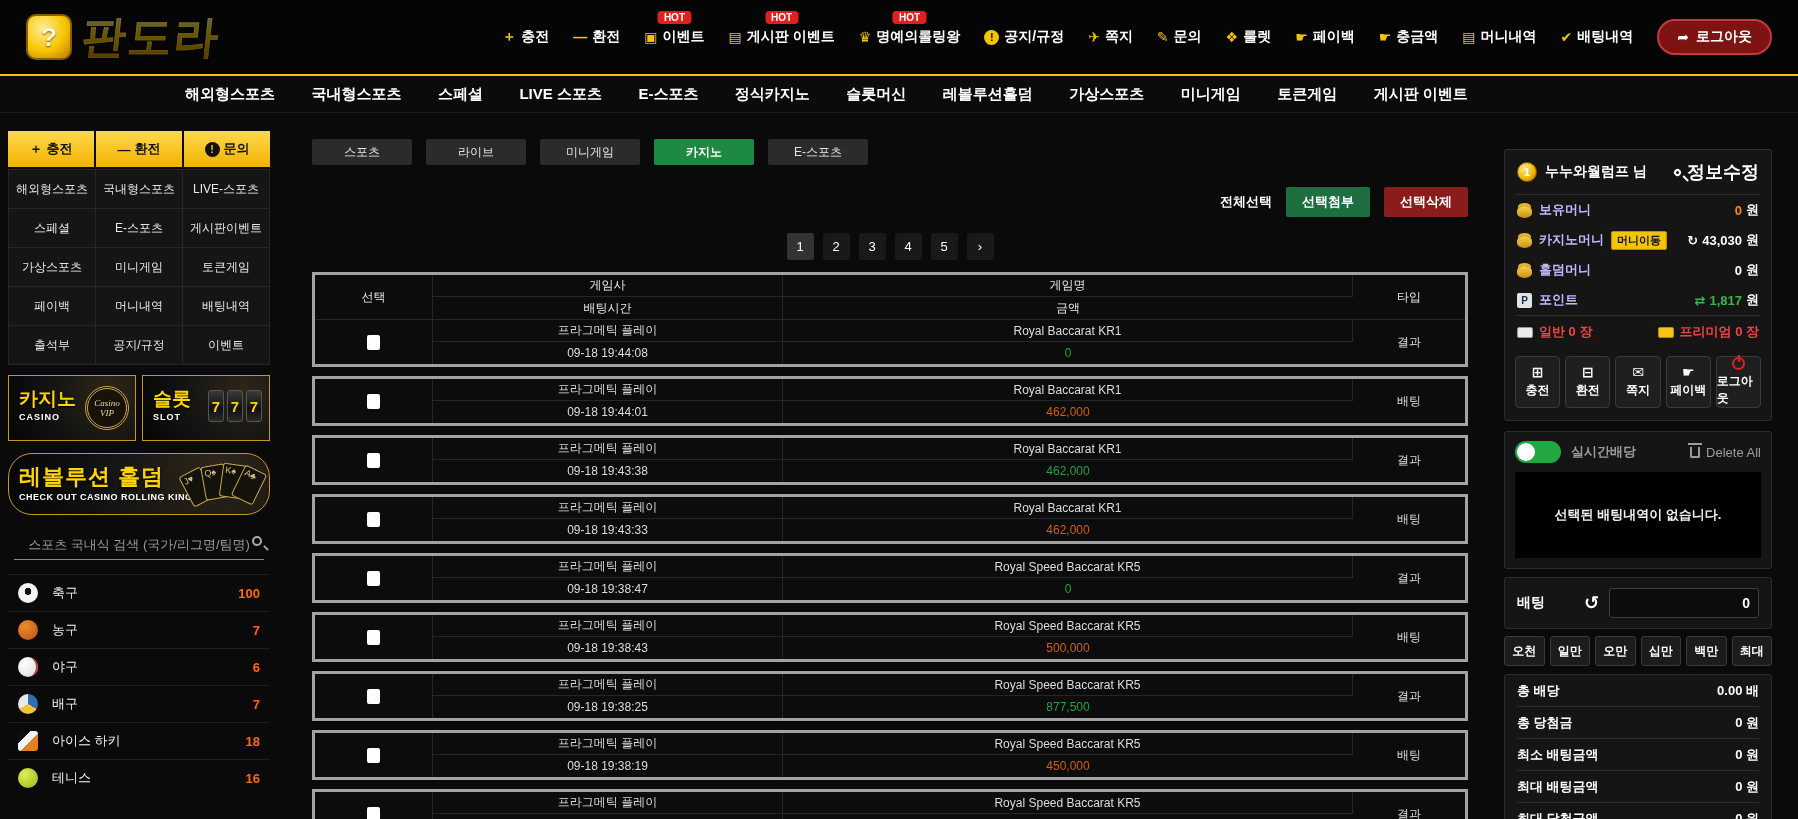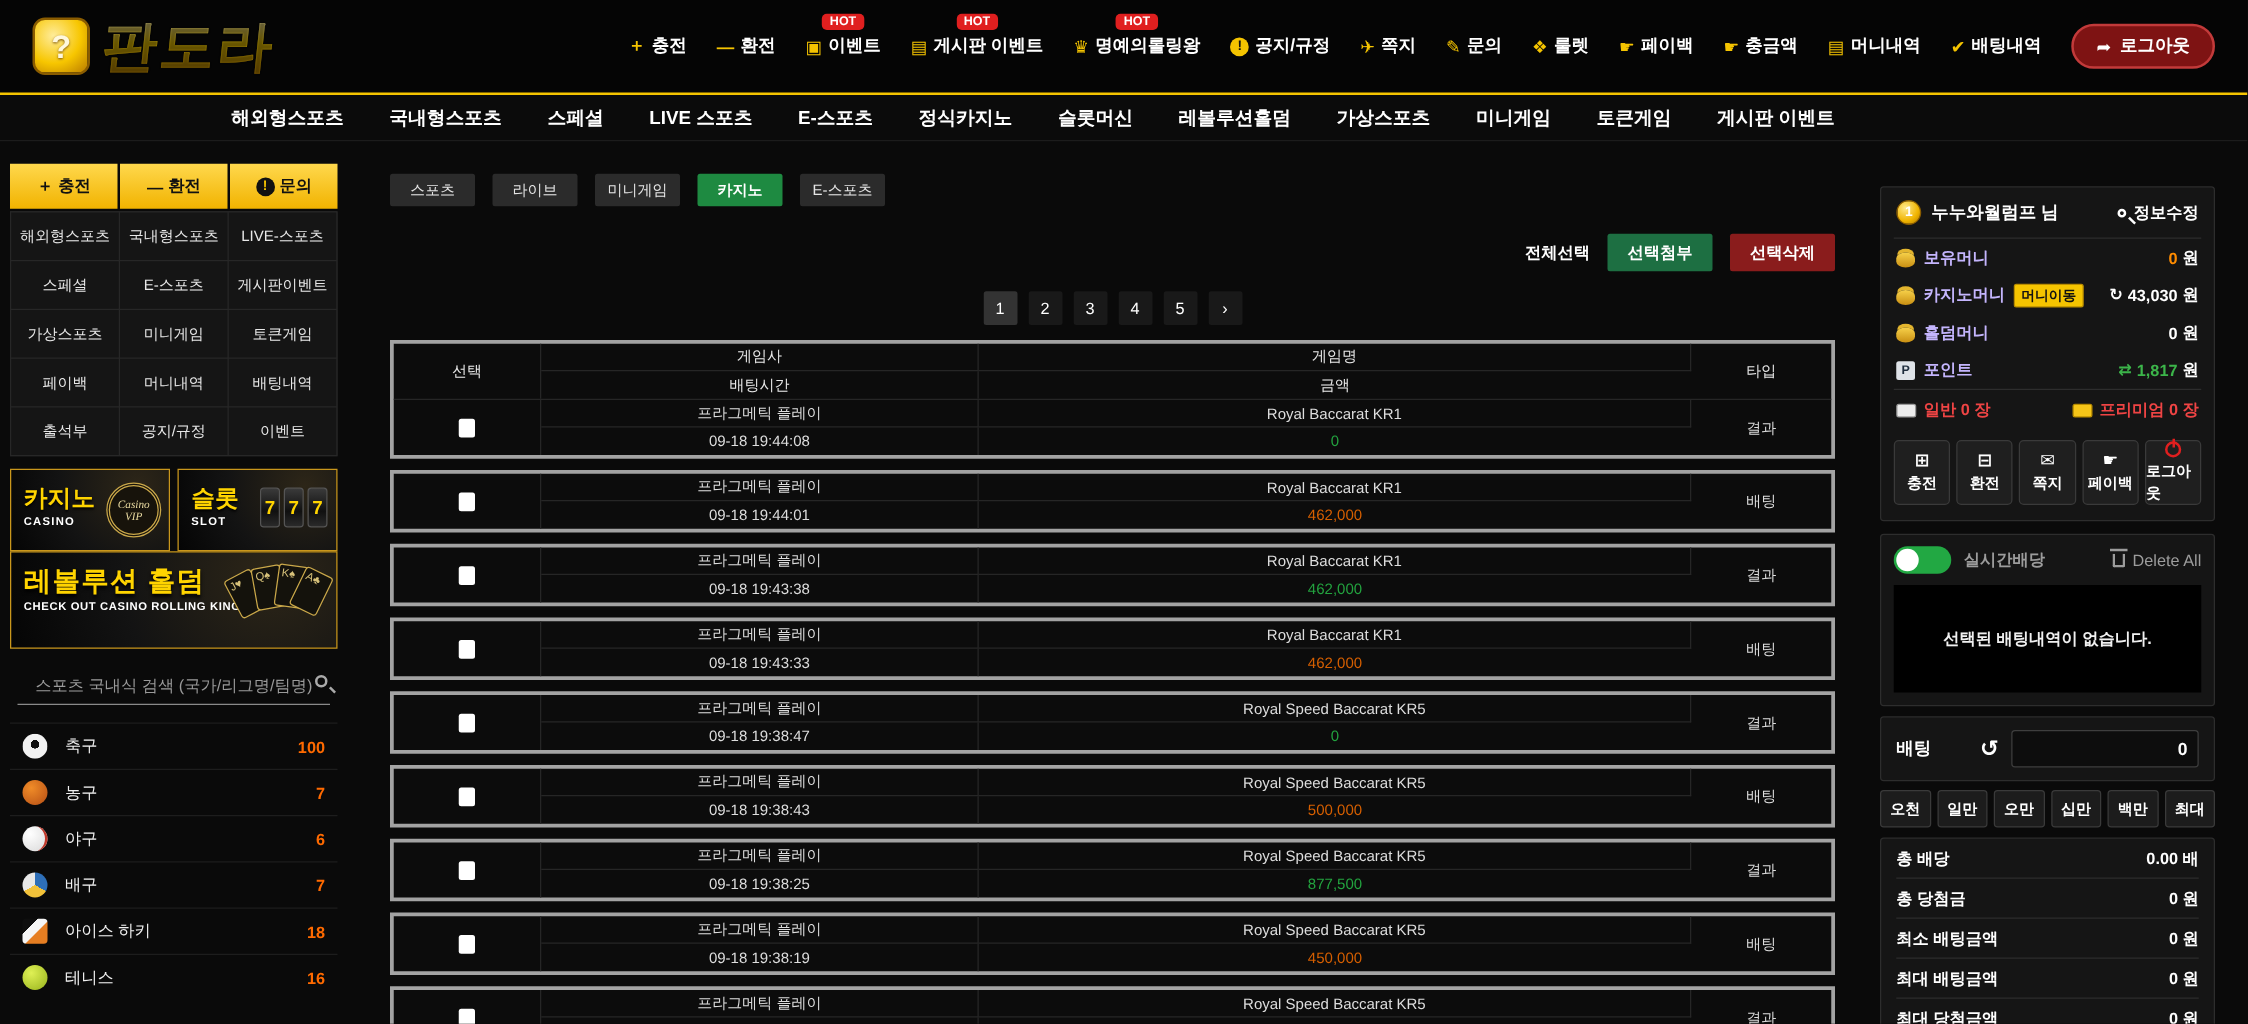--- a/index.html
+++ b/index.html
@@ -58,21 +58,21 @@
   .b-title { font-size:19px; font-weight:bold; color:#ffd400; text-shadow:0 1px 2px #000; }
   .b-sub { font-size:9px; font-weight:bold; color:#fff; letter-spacing:1px; }
   .chip { position:absolute; right:6px; top:10px; width:44px; height:44px; border-radius:50%;
     background:#17130b; border:3px double #caa84a; display:flex; flex-direction:column;
     align-items:center; justify-content:center; color:#e8d9a0; font-size:9px;
     font-family:"Liberation Serif","DejaVu Serif",serif; font-style:italic; }
   .reels { position:absolute; right:7px; top:14px; display:flex; gap:3px; }
   .reel { width:16px; height:32px; background:linear-gradient(#3a3a3a,#101010 60%,#2a2a2a);
     border:1px solid #555; border-radius:3px; color:#ffd400; font-weight:bold; font-size:15px;
     display:flex; align-items:center; justify-content:center; }
-  .banner-wide { margin-top:0; width:100%; height:78px; padding:8px 0 0 10px; }
+  .banner-wide { margin-top:12px; width:100%; height:62px; padding:8px 0 0 10px;border-radius:24px; }
   .bw-title { font-size:22px; font-weight:bold; color:#ffd400; letter-spacing:1px;
     text-shadow:0 2px 3px #000; }
   .bw-sub { font-size:9px; font-weight:bold; color:#fff; letter-spacing:.5px; }
   .cardfan { position:absolute; right:8px; top:6px; width:90px; height:56px; }
   .pcard { position:absolute; width:24px; height:34px; background:#14120c; border:1px solid #caa84a;
     border-radius:3px; color:#d8c27a; font-size:9px; padding:1px 2px; }
   .search-row { position:relative; margin:14px 6px 0 6px; border-bottom:1px solid #8a8a8a; }
   .search-row input { width:100%; height:30px; background:transparent; border:none; outline:none;
     color:#bbb; font-size:13px; text-align:center; font-family:inherit; }
   .search-row input::placeholder { color:#9a9a9a; }
@@ -89,21 +89,21 @@
   .ic-baseball { background:radial-gradient(circle at 30% 30%, #ffffff, #d8d8d8); box-shadow:inset -3px 0 0 -1px #c0392b; }
   .ic-volleyball { background:conic-gradient(#2e6fb8 0 120deg, #f2c23a 0 240deg, #e8e8e8 0); }
   .ic-hockey { border-radius:3px; background:linear-gradient(135deg, #0e0e0e 30%, #f5f5f5 31% 55%, #e67e22 56%); }
   .ic-tennis { background:radial-gradient(circle at 35% 32%, #dff055, #97b31c); }
   .sport-name { font-size:13px; color:#f0f0f0; }
   .sport-count { margin-left:auto; font-size:13px; font-weight:bold; color:#ff6a00; }
 
   
   .center-col { flex:1; padding:26px 30px 0 34px; }
   .tabs { display:flex; gap:14px; }
-  .tab { width:68px; height:26px; background:#2b2b2b; color:#e5e5e5; font-size:12px;
+  .tab { width:100px; height:26px; background:#2b2b2b; color:#e5e5e5; font-size:12px;
     display:flex; align-items:center; justify-content:center; border-radius:2px; cursor:pointer; }
   .tab.active { background:#1e8a41; color:#fff; font-weight:bold; }
   .actions-row { margin-top:22px; display:flex; justify-content:flex-end; align-items:center; gap:14px; }
   .act-text { font-size:13px; font-weight:bold; color:#fff; cursor:pointer; }
   .act-btn { font-size:13px; font-weight:bold; color:#fff; padding:6px 16px; border-radius:2px; cursor:pointer; }
   .act-green { background:#1d6f42; }
   .act-red { background:#8a1c1c; }
   .pagination { margin-top:16px; display:flex; justify-content:center; gap:9px; }
   .page { width:27px; height:27px; background:#191919; color:#fff; font-size:13px;
     display:flex; align-items:center; justify-content:center; border-radius:2px; cursor:pointer; }
@@ -129,21 +129,21 @@
 
   
   .right-col { width:300px; flex:none; padding:36px 26px 0 6px; }
   .panel { background:#151515; border:1px solid #2d2d2d; border-radius:3px; }
   .user-head { display:flex; align-items:center; gap:8px; padding:10px 12px; }
   .coin-ic { width:20px; height:20px; border-radius:50%; flex:none;
     background:radial-gradient(circle at 35% 30%, #ffe98c, #f0b400 60%, #a97200);
     border:1px solid #8a5c00; color:#fff; font-size:11px; font-weight:bold;
     display:flex; align-items:center; justify-content:center; }
   .user-name { font-size:14px; font-weight:bold; color:#fff; }
-  .edit-info { margin-left:auto; display:flex; align-items:center; gap:6px; font-size:13px;
+  .edit-info { margin-left:auto; display:flex; align-items:center; gap:6px; font-size:18px;
     font-weight:bold; color:#fff; cursor:pointer; }
   .key-ic { width:7px; height:7px; border:2px solid #fff; border-radius:50%; position:relative;
     transform:rotate(-45deg); }
   .key-ic::after { content:""; position:absolute; left:2px; top:8px; width:2px; height:7px; background:#fff; }
   .divider { border-top:1px solid #2d2d2d; margin:0 10px; }
   .m-row { display:flex; align-items:center; gap:7px; padding:0 12px; height:30px; font-size:13px; }
   .m-label { color:#c4b5fd; font-weight:bold; white-space:nowrap; }
   .coin-stack { width:15px; height:12px; flex:none; border-radius:50%/40%;
     background:linear-gradient(#f7d14a,#c98f12); box-shadow:0 -4px 0 -1px #e3b52e; margin-top:4px; }
   .p-ic { width:15px; height:15px; flex:none; background:#dfe3e8; color:#1f2d3d; font-size:10px;

